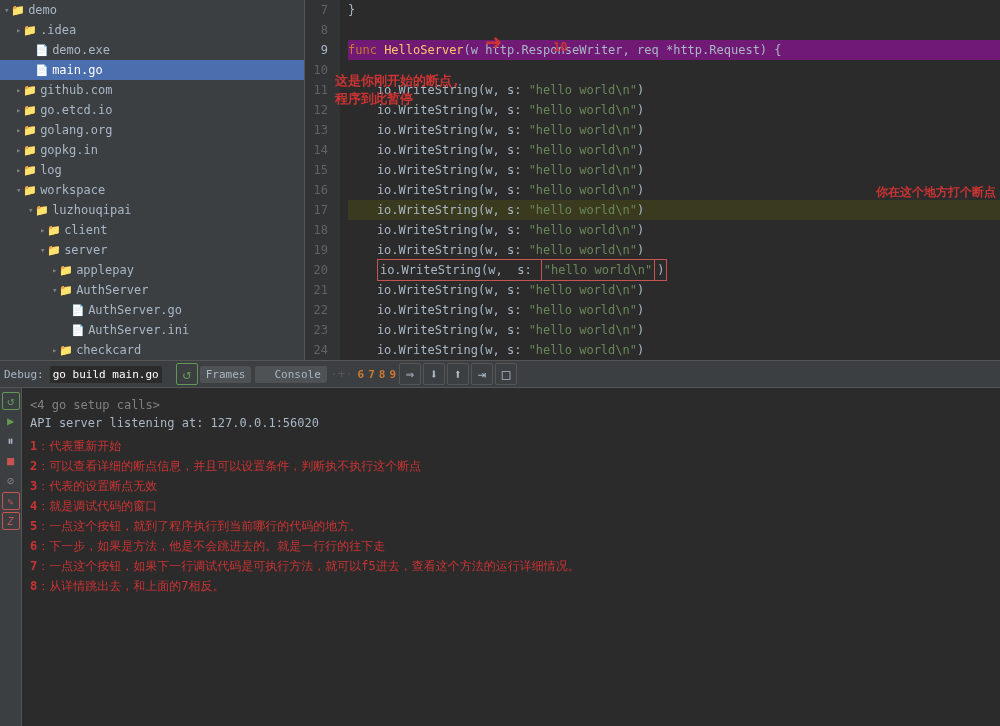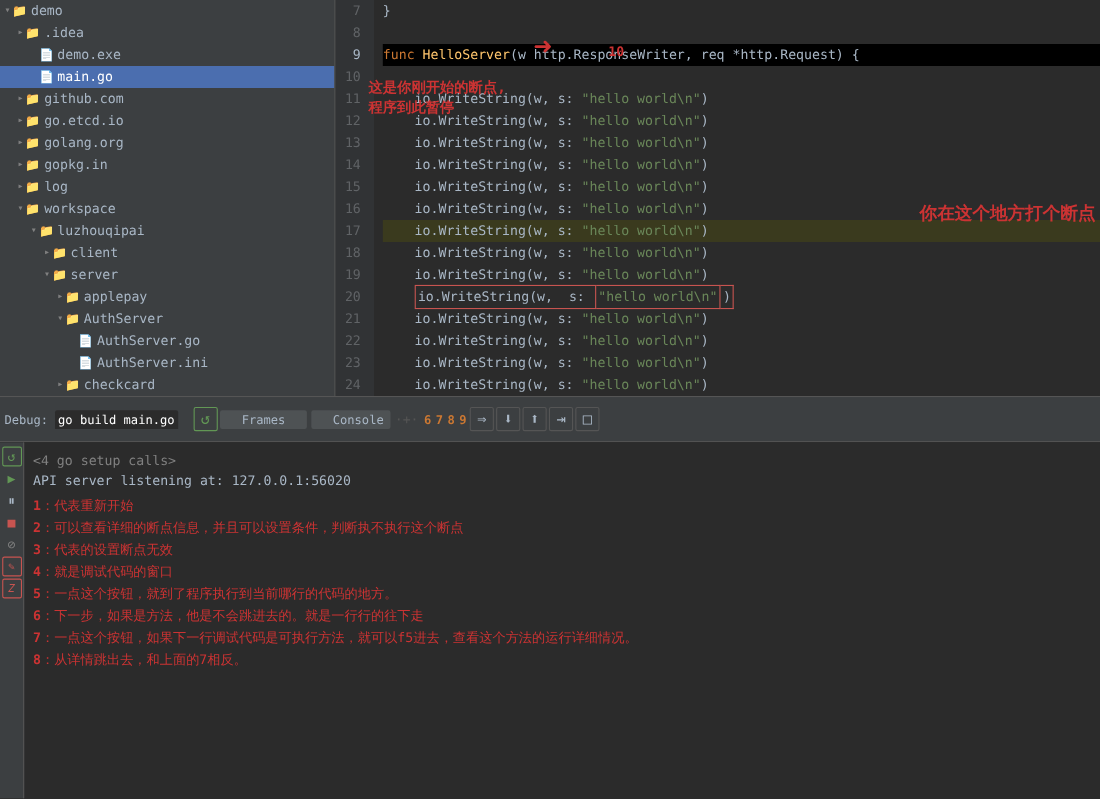--- a/index.html
+++ b/index.html
@@ -75,36 +75,36 @@
       padding-left: 8px;
     }
     .code-line {
       white-space: nowrap;
       height: 20px;
       display: flex;
       align-items: center;
       position: relative;
     }
     .code-line.highlighted { background: #3a3a1e; }
-    .code-line.current-line { background: #000000; }
+    .code-line.current-line { background: #701a75; }
     .kw { color: #cc7832; }
     .fn { color: #ffc66d; }
     .str { color: #6a8759; }
     .pkg { color: #a9b7c6; }
     .boxed {
       border: 1px solid #c75450;
       padding: 0 2px;
     }
 
     
     .debug-bar {
       background: #3c3f41;
       border-top: 1px solid #555;
       border-bottom: 1px solid #555;
-      height: 42px;
+      height: 28px;
       display: flex;
       align-items: center;
       padding: 0 4px;
       gap: 2px;
       flex-shrink: 0;
     }
     .debug-tab {
       background: #4e5254;
       color: #a9b7c6;
       padding: 2px 3px;
@@ -126,21 +126,21 @@
       border-radius: 2px;
       position: relative;
     }
     .debug-label {
       color: #a9b7c6;
       font-size: 11px;
       margin-right: 4px;
     }
     .frames-btn {
       background: #4e5254;
-      padding: 2px 20px;
+      padding: 2px 6px;
       font-size: 11px;
       border-radius: 2px;
       cursor: pointer;
       color: #a9b7c6;
     }
     .console-btn {
       background: #4e5254;
       padding: 2px 6px;
       font-size: 11px;
       border-radius: 2px;
@@ -226,21 +226,21 @@
       z-index: 10;
       line-height: 1.4;
     }
 
     
     .right-annotation {
       position: absolute;
       top: 184px;
       right: 4px;
       color: #cc3333;
-      font-size: 16px;
+      font-size: 12px;
       font-weight: bold;
       pointer-events: none;
       z-index: 10;
       font-family: Liberation Serif, serif;
     }
 
     .line-number-cell {
       height: 20px;
       line-height: 20px;
       text-align: right;

